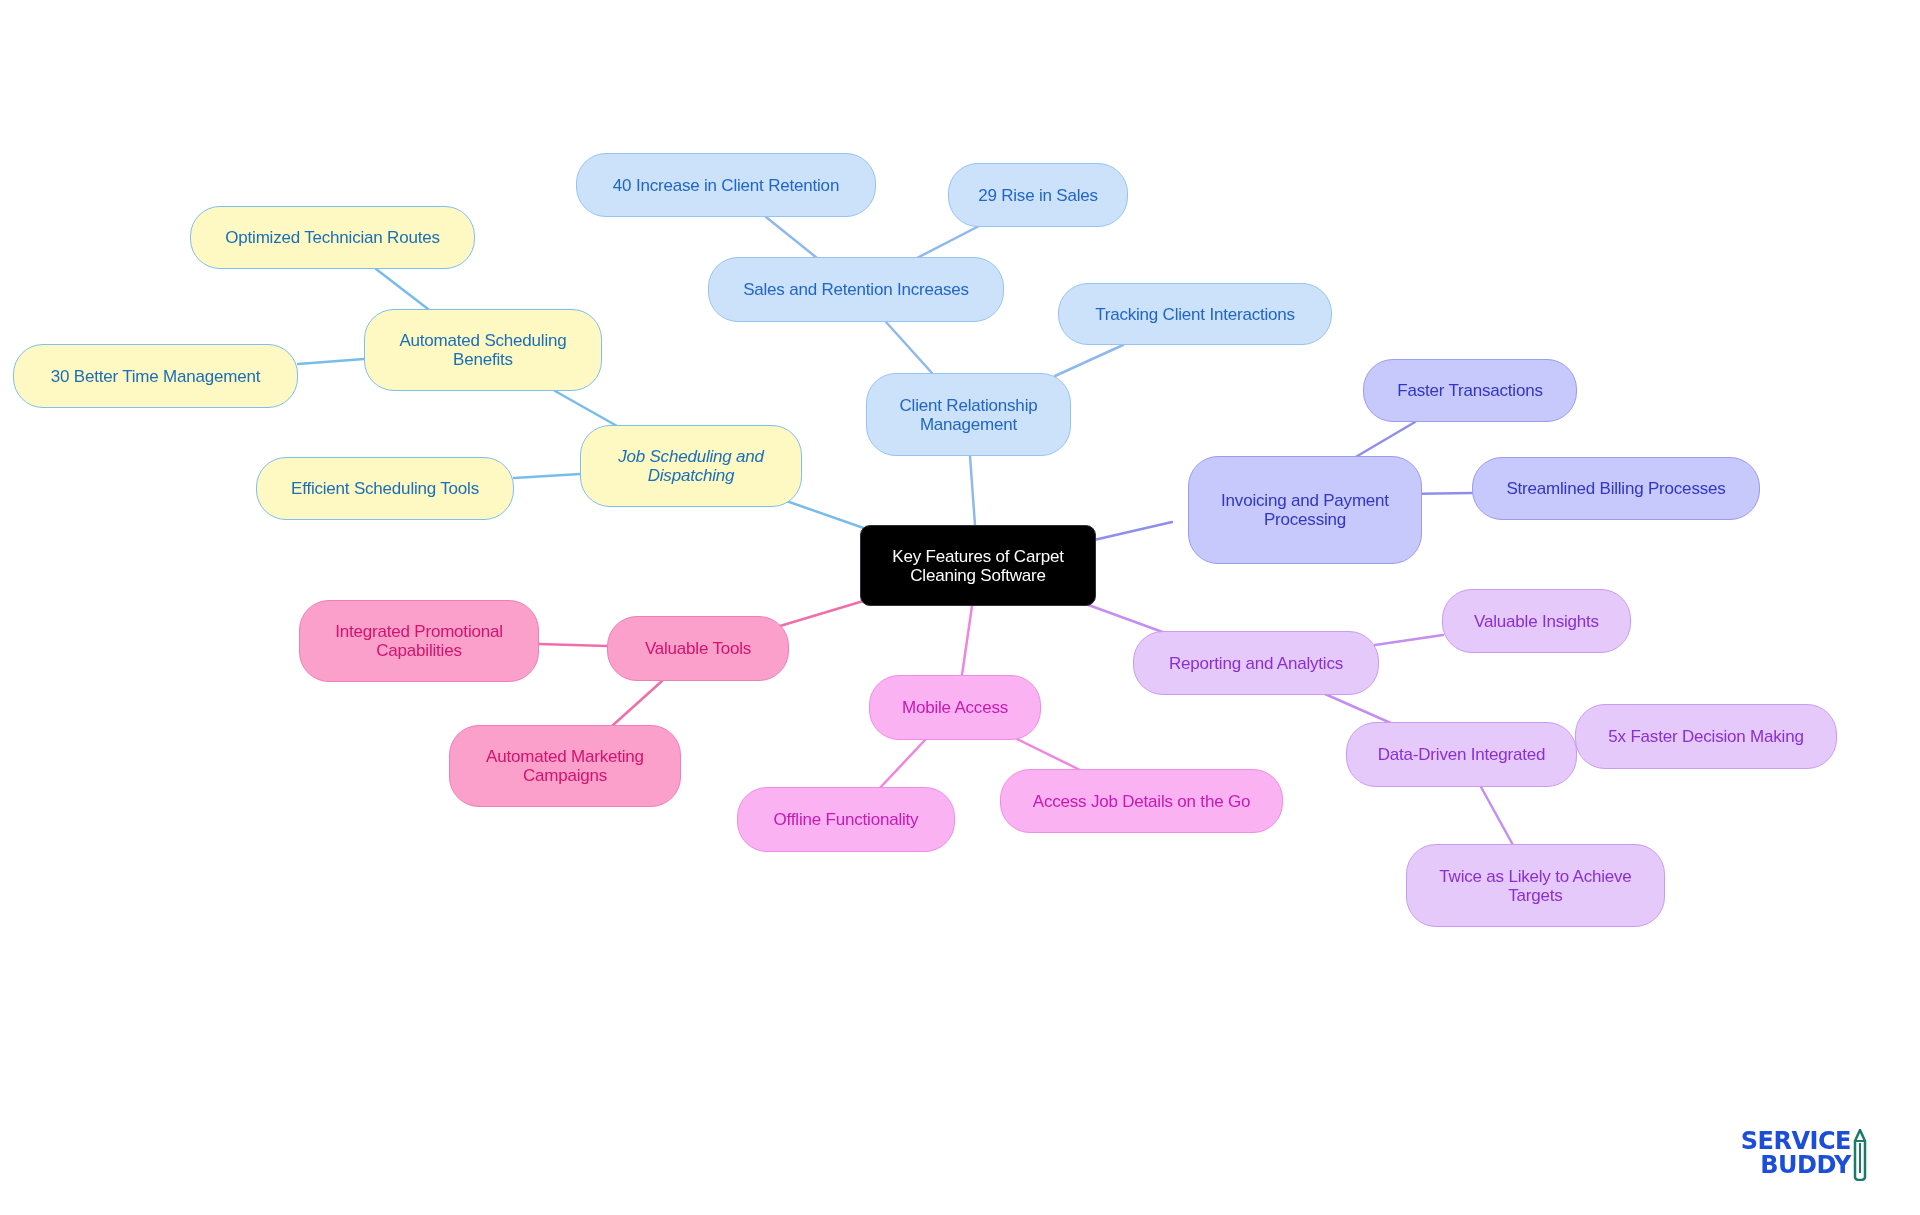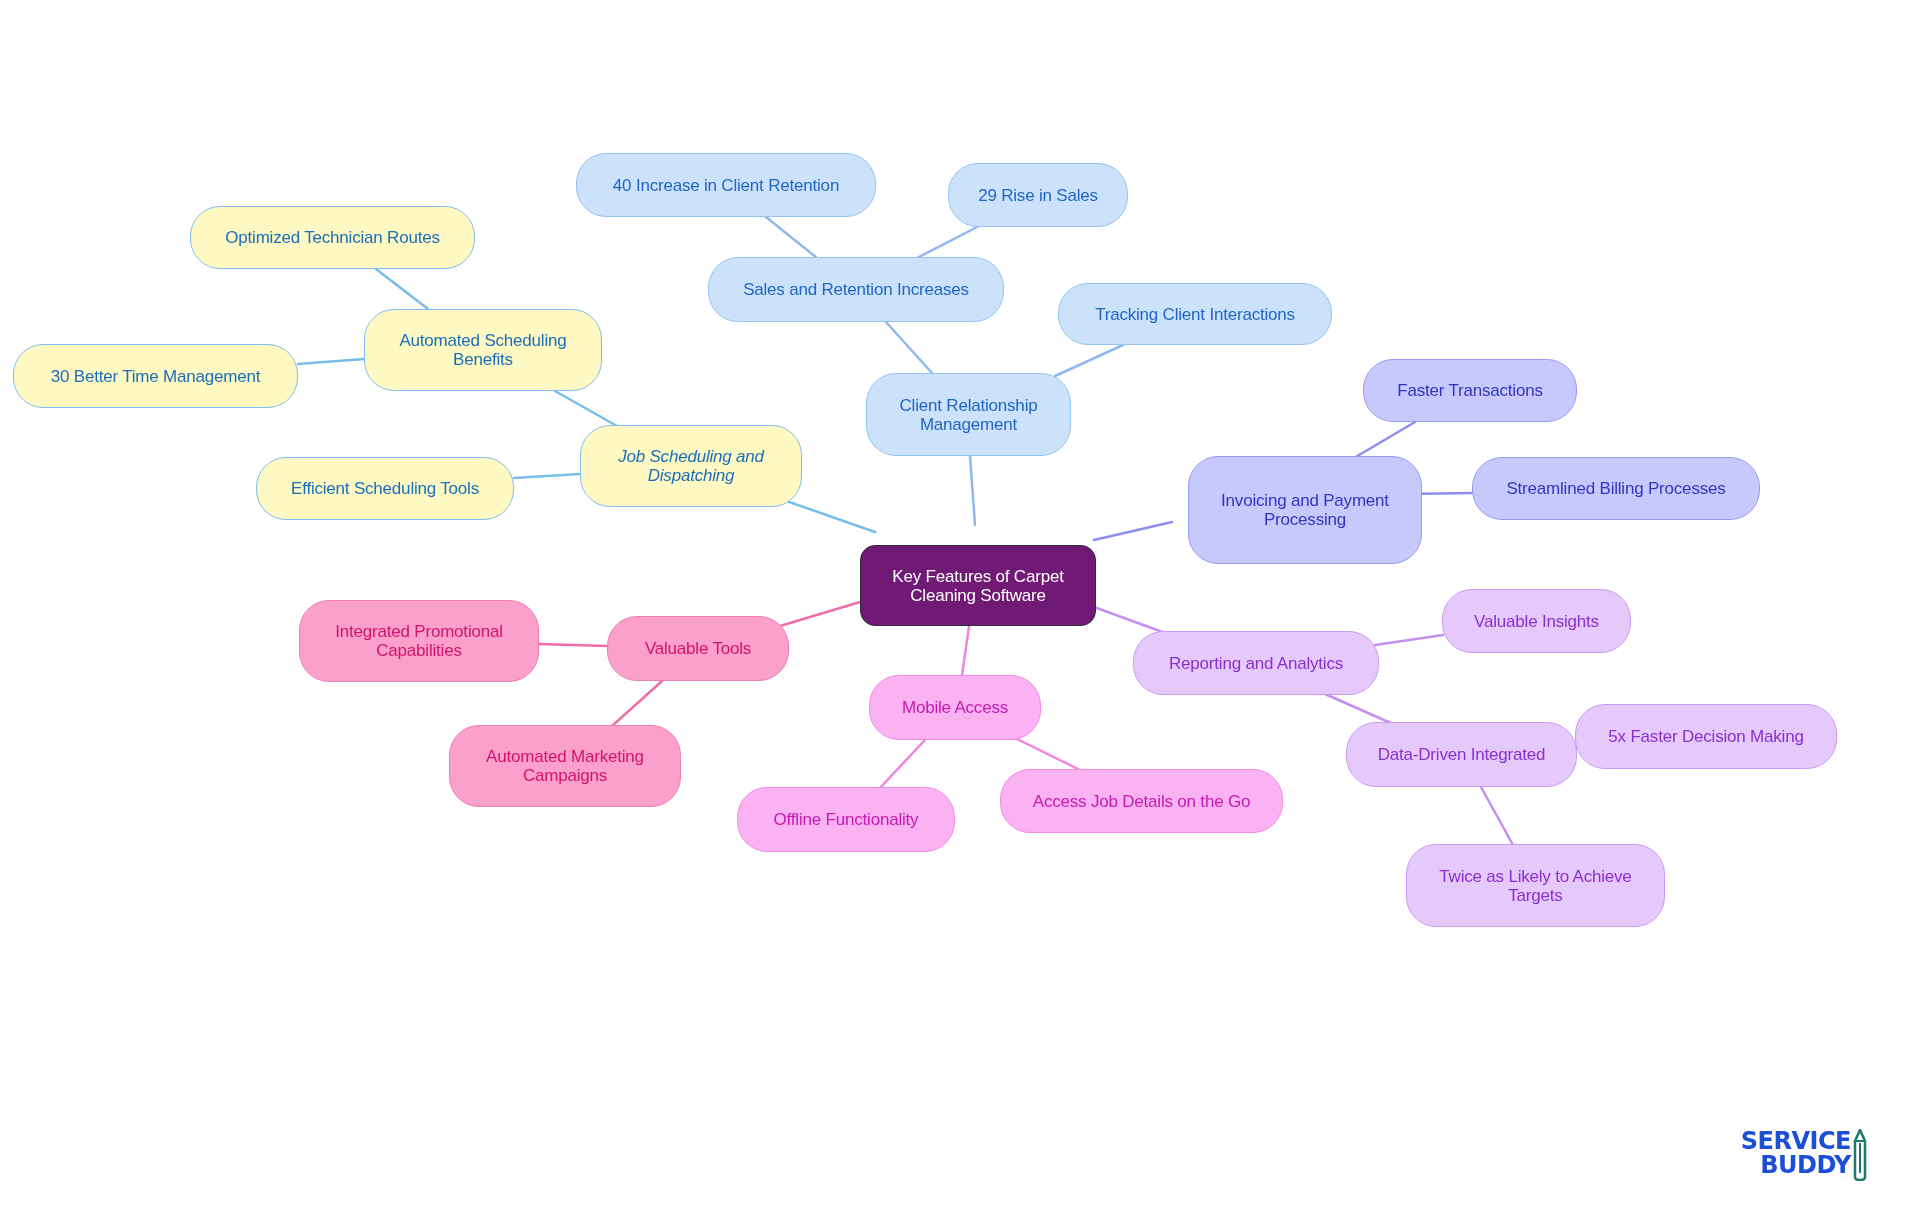--- a/index.html
+++ b/index.html
@@ -3,21 +3,21 @@
 <meta charset="utf-8">
 <style>
   html, body { margin: 0; padding: 0; background: #ffffff; }
   body { width: 1920px; height: 1215px; position: relative; overflow: hidden;
          font-family: "Liberation Sans", "DejaVu Sans", sans-serif; }
   #edges { position: absolute; left: 0; top: 0; width: 1920px; height: 1215px; }
   .node { position: absolute; box-sizing: border-box; display: flex; align-items: center;
           justify-content: center; text-align: center; border-radius: 30px; border: 1.5px solid;
           font-size: 17px; line-height: 19px; padding: 0 14px; letter-spacing: -0.2px; cursor: pointer; }
   .node span { display: block; }
-  .root { background: #701a75; color: #ffffff; border-color: #2a2f3a; border-radius: 15px; font-size: 17px; margin-top: 20px; }
+  .root { background: #000000; color: #ffffff; border-color: #2a2f3a; border-radius: 10px; font-size: 17px; }
   .c-blue   { background: #fef9c3; border-color: #7fbfef; color: #1a6fb8; }
   .c-lblue  { background: #cce2fb; border-color: #97c3f1; color: #2266c4; }
   .c-indigo { background: #c7c8fb; border-color: #9a9cf2; color: #3236c2; }
   .c-violet { background: #e6c9fb; border-color: #c99cf1; color: #8a2fd0; }
   .c-pink   { background: #fbb2f3; border-color: #f08ce4; color: #c61ab0; }
   .c-rose   { background: #fb9fcb; border-color: #ef7fb6; color: #d3136e; }
   #logo { position: absolute; left: 1739px; top: 1129px; width: 130px; height: 56px; }
   #logo .txt { position: absolute; left: 0; top: 0; font-family: "DejaVu Sans", sans-serif; font-weight: bold;
                color: #1d4ed8; font-size: 24px; line-height: 24px; letter-spacing: -0.5px; text-align: right; width: 112px; }
 </style>

